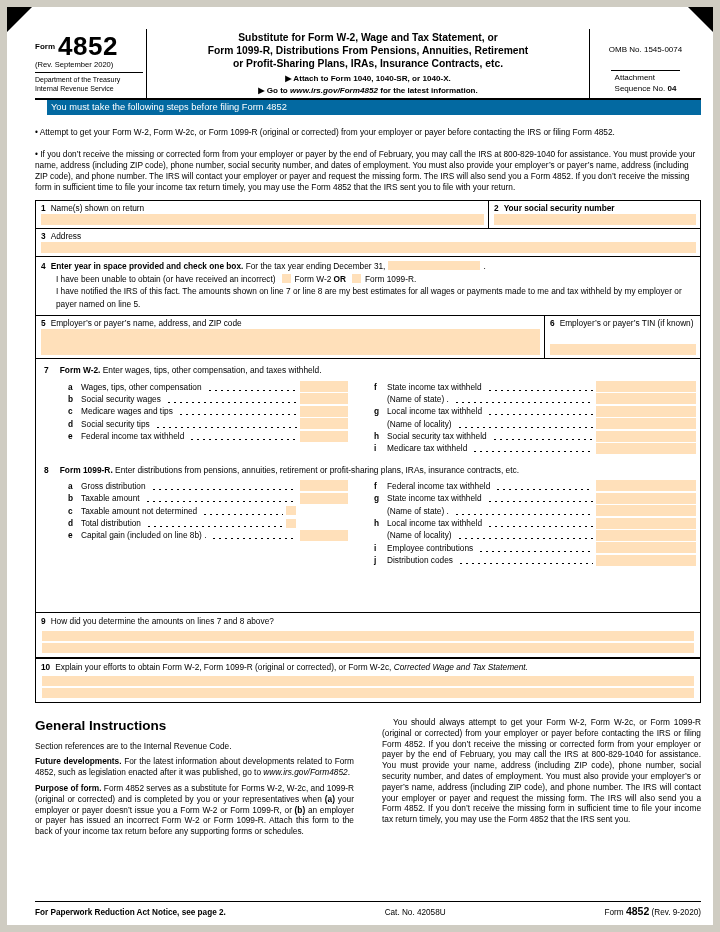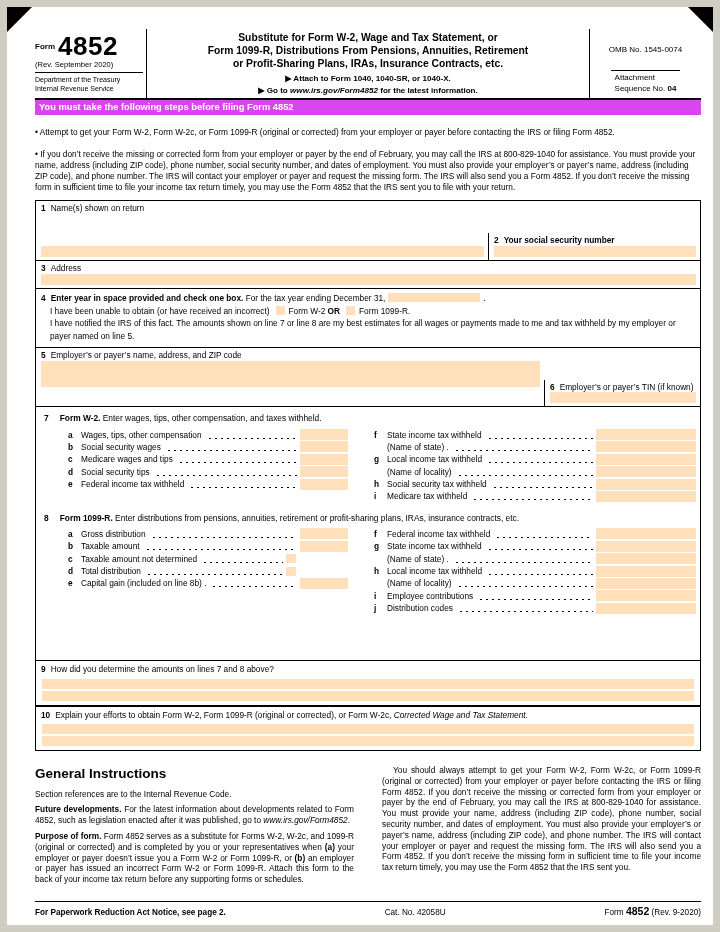--- a/index.html
+++ b/index.html
@@ -18,43 +18,43 @@
   .form-num { font-size: 26px; font-weight: bold; letter-spacing: .5px; line-height: 1; padding-top: 2px; }
   .rev { font-size: 7.6px; margin-top: 1px; }
   .dept { font-size: 7px; border-top: 1px solid #000; margin-top: 3px; padding-top: 2px; line-height: 1.3; }
   .hdr-center { flex: 1; text-align: center; padding: 3px 6px 3px; }
   .title { font-size: 10.3px; font-weight: bold; line-height: 1.25; }
   .attach, .goto { font-size: 8.1px; font-weight: bold; margin-top: 2px; }
   .hdr-right { width: 112px; border-left: 1px solid #000; display: flex; flex-direction: column; font-size: 8px; align-items: center; }
   .omb { flex: 1; padding: 4px 4px; display: flex; align-items: center; }
   .attach-seq { border-top: 1px solid #000; padding: 2px 4px 3px; line-height: 1.35; }
 
-  .banner { background: #d946ef; color: #fff; font-weight: bold; font-size: 9.3px; padding: 2px 4px 3px; }
+  .banner { background: #0369a1; color: #fff; font-weight: normal; font-size: 9.3px; padding: 2px 4px 3px; margin-left: 12px; }
   .bullet { font-size: 8.3px; line-height: 1.3; margin-top: 12px; }
 
   
   .formtable { border: 1.5px solid #000; margin-top: 8px; }
   .trow { border-bottom: 1px solid #000; }
   .trow:last-child { border-bottom: none; }
   .split { display: flex; }
   .tcell { display: flex; flex-direction: column; }
   .tcell.grow { flex: 1; }
-  .tcell + .tcell { border-left: 1px solid #000; margin-top: 32px; }
+  .tcell + .tcell { border-left: 1px solid #000; }
   .c2col { width: 212px; }
   .c6col { width: 156px; }
   .lbl { font-size: 8.3px; padding: 2px 4px 0 5px; line-height: 1.25; }
   .num { font-weight: bold; margin-right: 5px; }
   .bold-label { font-weight: bold; }
   .field { background: #ffe0ba; }
   .strip { display: block; height: 11px; margin: 1px 4px 3px 5px; }
   .area { display: block; height: 26px; margin: 1px 4px 3px 5px; }
   .tcell .strip.push { margin-top: auto; }
 
   .block4 { font-size: 8.3px; padding: 3px 5px 5px 5px; line-height: 1.5; }
-  .block4 .indent { margin-left: 9px; }
+  .block4 .indent { margin-left: 15px; }
   .inline-year { display: inline-block; width: 92px; height: 9px; vertical-align: -1px; margin: 0 3px; }
   .cbx { display: inline-block; width: 9px; height: 9px; vertical-align: -1px; margin: 0 4px 0 6px; }
 
   .section { padding: 6px 4px 4px 8px; }
   .section.sec8 { margin-bottom: 42px; }
   .sec-hdr { font-size: 8.4px; margin-bottom: 5px; }
   .sec-hdr .num { margin-right: 11px; }
   .sec-cols { display: flex; gap: 26px; padding-left: 24px; }
   .col-l { width: 280px; flex: none; }
   .col-r { flex: 1; }

